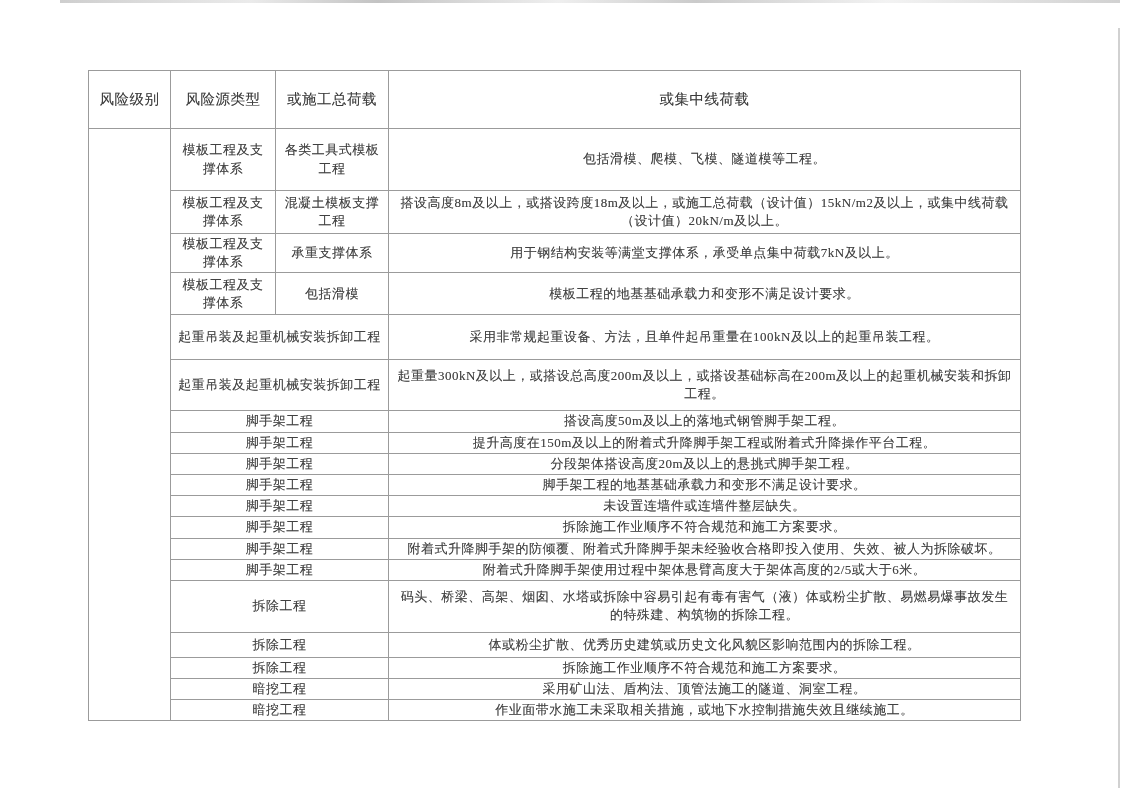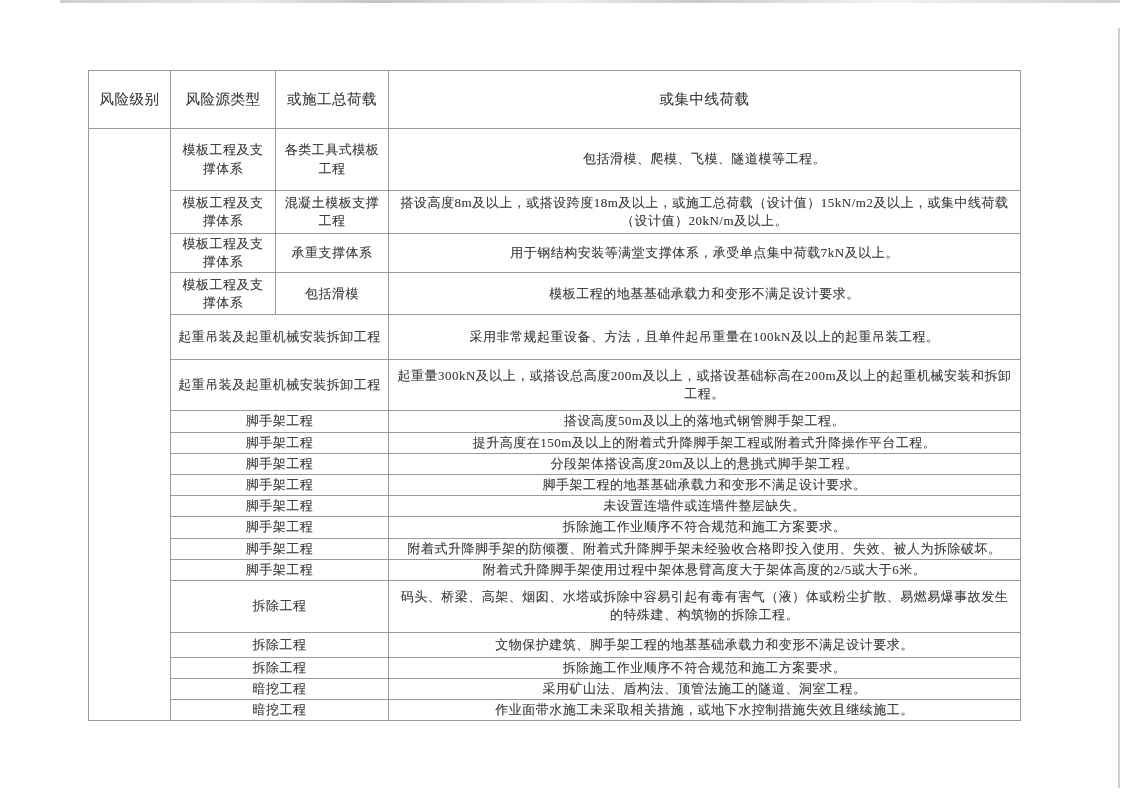--- a/index.html
+++ b/index.html
@@ -173,21 +173,21 @@
         <tr>
           <td class="type-cell" colspan="2">脚手架工程</td>
           <td class="desc-cell">附着式升降脚手架使用过程中架体悬臂高度大于架体高度的2/5或大于6米。</td>
         </tr>
         <tr>
           <td class="type-cell" colspan="2">拆除工程</td>
           <td class="desc-cell">码头、桥梁、高架、烟囱、水塔或拆除中容易引起有毒有害气（液）体或粉尘扩散、易燃易爆事故发生的特殊建、构筑物的拆除工程。</td>
         </tr>
         <tr>
           <td class="type-cell" colspan="2">拆除工程</td>
-          <td class="desc-cell">文物保护建筑、脚手架工程的地基基础承载力和变形不满足设计要求。</td>
+          <td class="desc-cell">体或粉尘扩散、优秀历史建筑或历史文化风貌区影响范围内的拆除工程。</td>
         </tr>
         <tr>
           <td class="type-cell" colspan="2">拆除工程</td>
           <td class="desc-cell">拆除施工作业顺序不符合规范和施工方案要求。</td>
         </tr>
         <tr>
           <td class="type-cell" colspan="2">暗挖工程</td>
           <td class="desc-cell">采用矿山法、盾构法、顶管法施工的隧道、洞室工程。</td>
         </tr>
         <tr>

